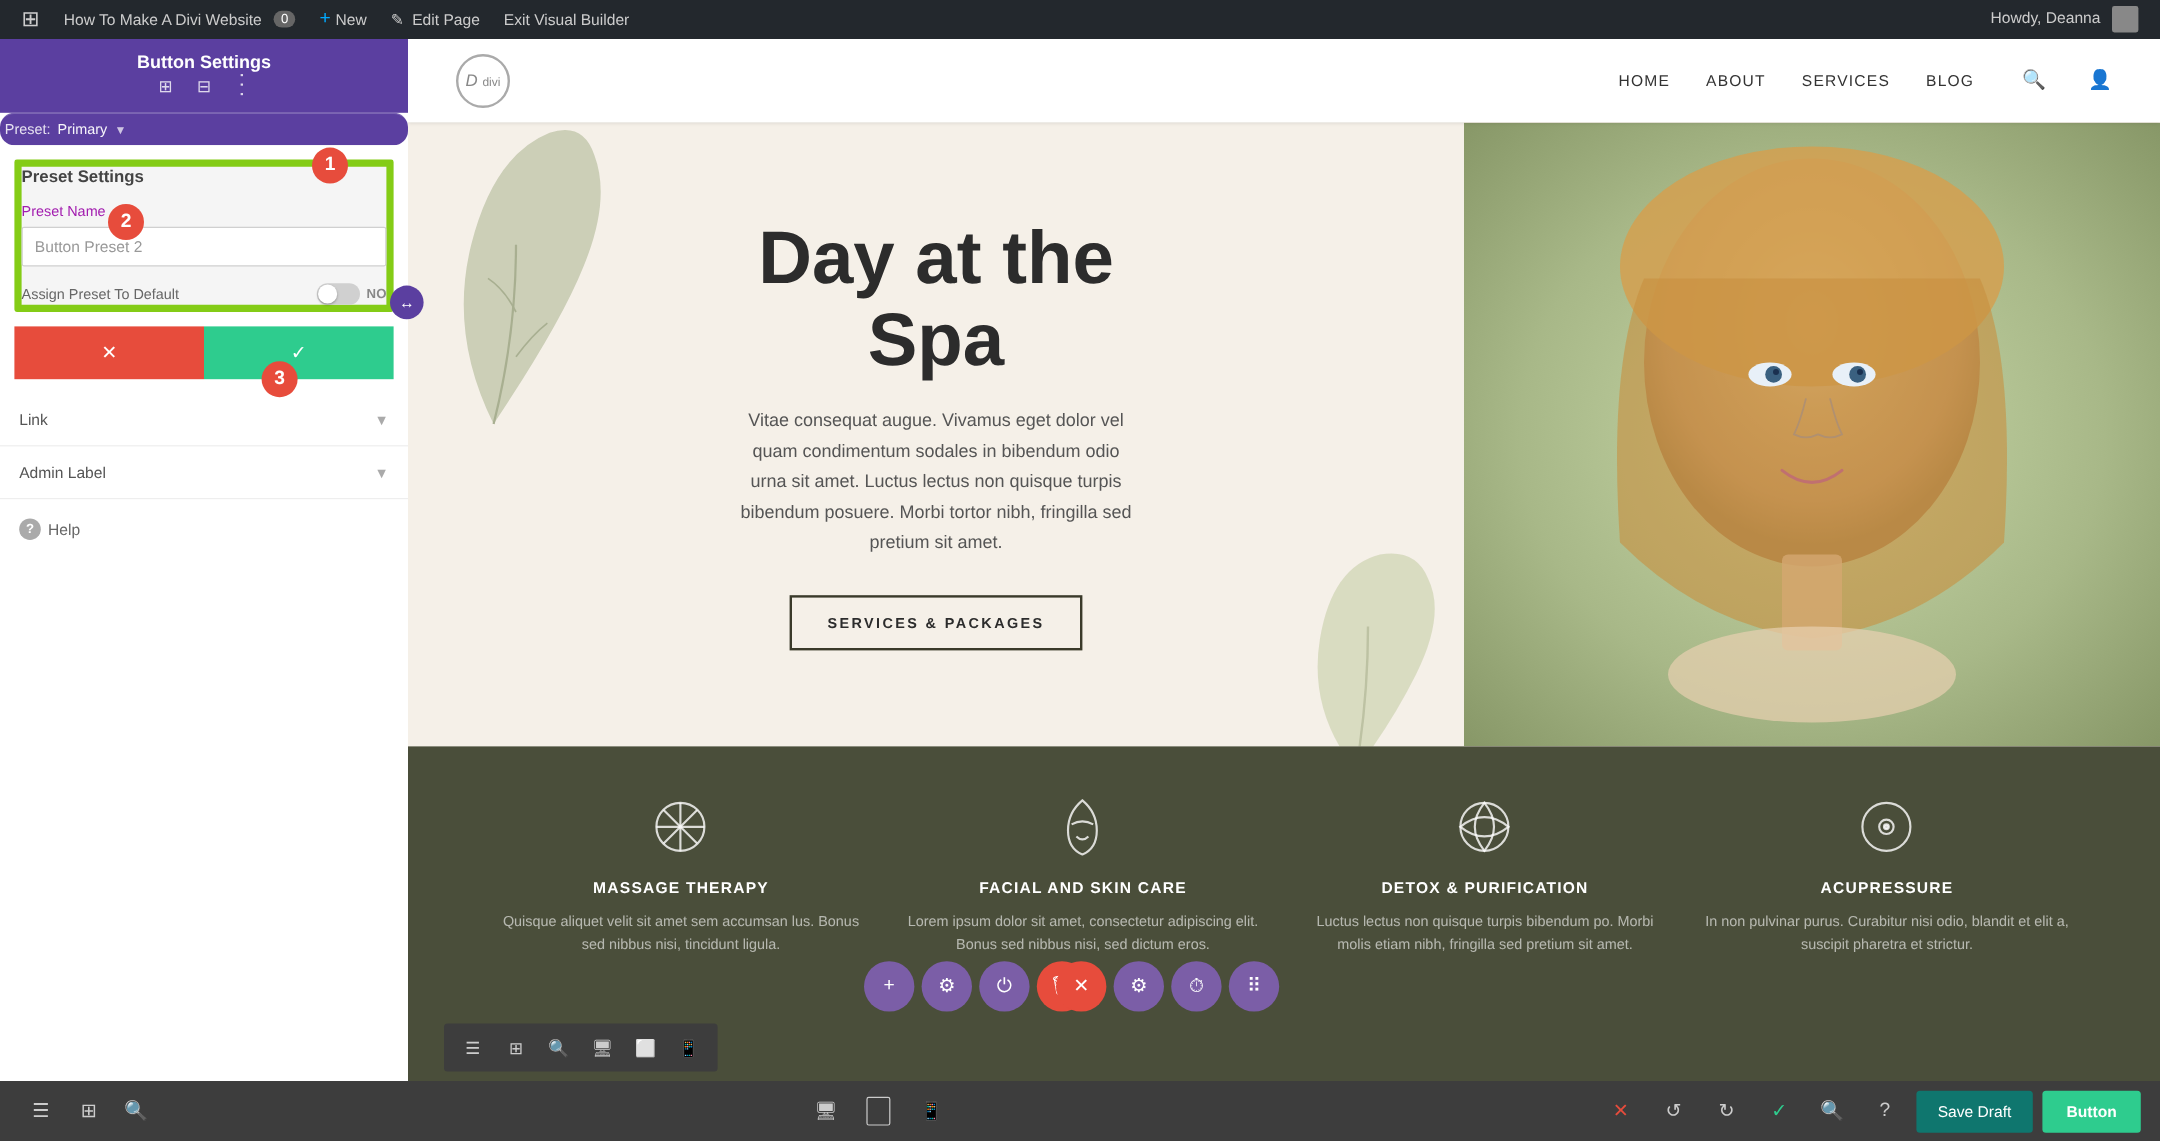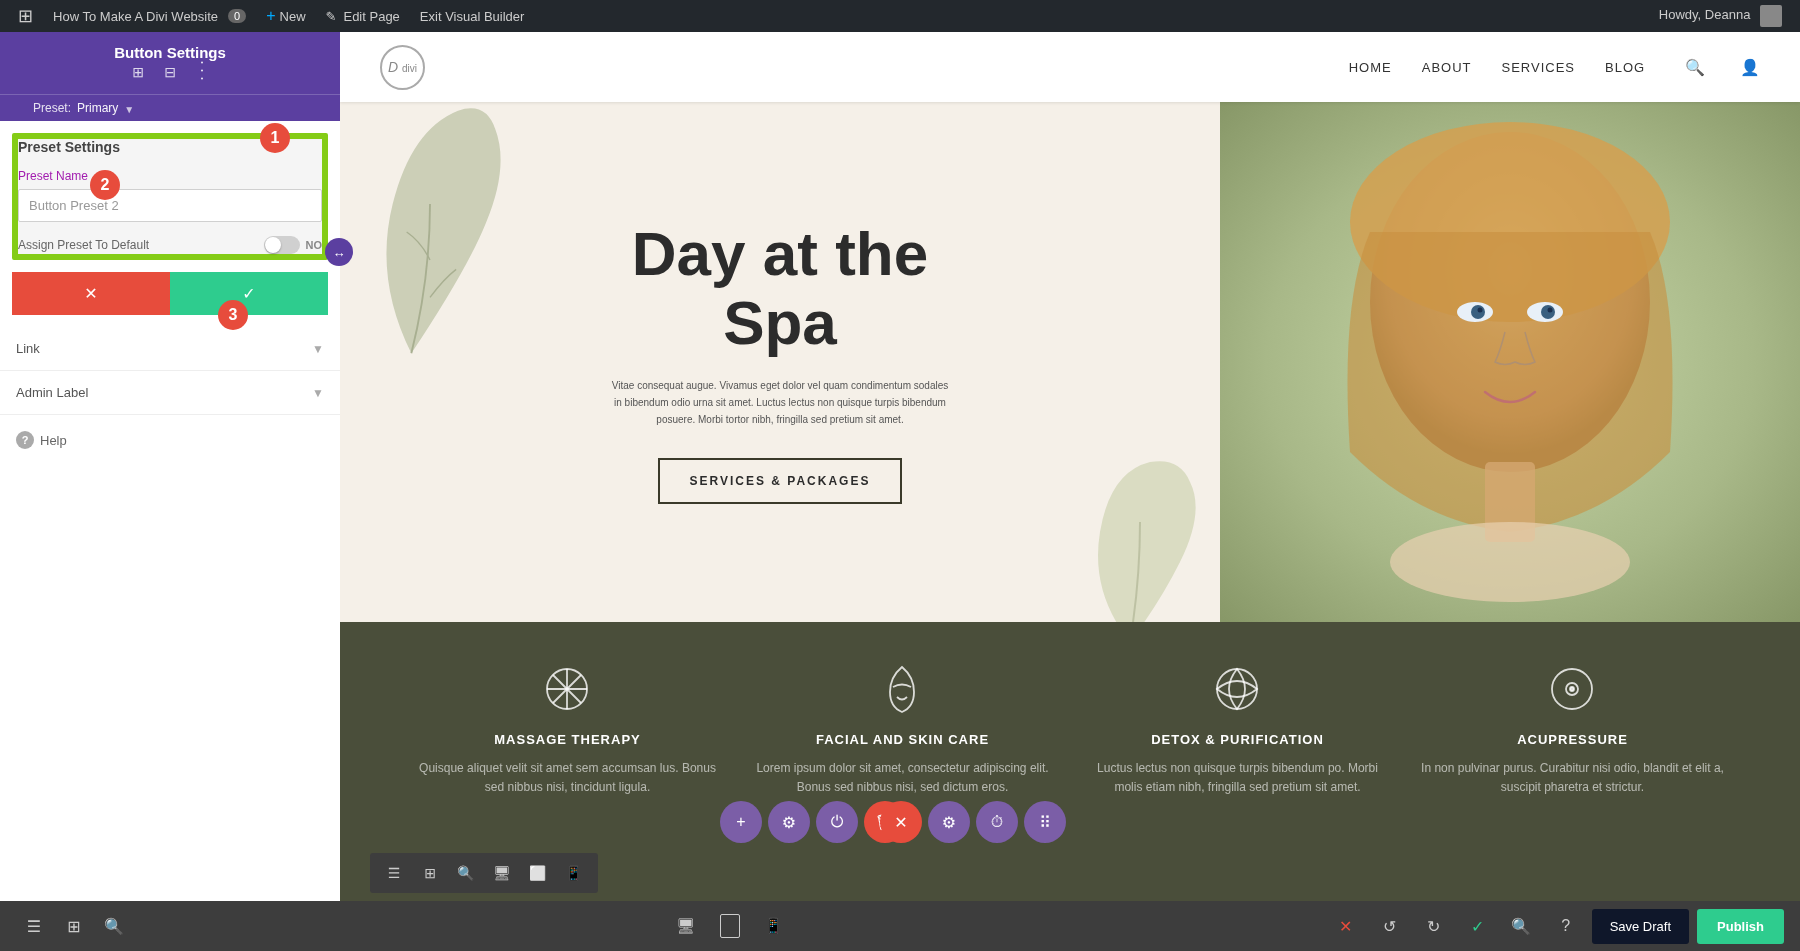--- a/index.html
+++ b/index.html
@@ -37,21 +37,21 @@
     
     .hero-section {
       position: absolute; top: 70px; left: 340px; right: 0; height: 520px;
       background: #f5f0e8; display: flex; overflow: hidden;
     }
     .hero-left {
       flex: 1; display: flex; flex-direction: column; align-items: center; justify-content: center;
       padding: 40px 60px; position: relative;
     }
     .hero-title { font-size: 62px; font-weight: 700; color: #2c2c2c; text-align: center; line-height: 1.1; margin-bottom: 20px; }
-    .hero-desc { font-size: 10px; color: #555; text-align: center; line-height: 1.7; max-width: 340px; margin-bottom: 30px; }
+    .hero-desc { font-size: 15px; color: #555; text-align: center; line-height: 1.7; max-width: 340px; margin-bottom: 30px; }
     .hero-btn {
       border: 2px solid #3a3a2a; color: #2c2c2c; background: transparent;
       padding: 14px 30px; font-size: 12px; letter-spacing: 2px; text-transform: uppercase;
       font-weight: 600; cursor: pointer;
     }
     .hero-right { width: 580px; background: #c8b89a; overflow: hidden; }
 
     
     .services-section {
       position: absolute; top: 590px; left: 340px; right: 0; bottom: 0;
@@ -169,31 +169,31 @@
     .float-btn-red {
       width: 42px; height: 42px; border-radius: 50%; background: #e74c3c;
       display: flex; align-items: center; justify-content: center; color: white; font-size: 16px; cursor: pointer;
     }
     .float-btn-group {
       position: absolute; display: flex; align-items: center; gap: 6px;
     }
 
     
     .save-draft-btn {
-      background: #0f172a; color: white; border: none; padding: 10px 18px; font-size: 13px; cursor: pointer; border-radius: 3px;
+      background: #0f766e; color: white; border: none; padding: 10px 18px; font-size: 13px; cursor: pointer; border-radius: 3px;
     }
     .publish-btn {
       background: #2ecc8e; color: white; border: none; padding: 10px 20px; font-size: 13px; font-weight: 600; cursor: pointer; border-radius: 3px;
     }
 
     
     .three-dots { color: rgba(255,255,255,0.8); font-size: 18px; cursor: pointer; letter-spacing: 2px; transform: rotate(90deg); display: inline-block; }
 
     
-    .panel-preset-row { display: flex; align-items: flex-end; gap: 6px; padding: 6px 33px; background: #5b3fa0; border-top: 1px solid rgba(255,255,255,0.2); }
+    .panel-preset-row { display: flex; align-items: flex-end; gap: 6px; padding: 6px 4px; background: #5b3fa0; border-top: 1px solid rgba(255,255,255,0.2); border-radius: 12px; }
     .preset-tag { color: rgba(255,255,255,0.85); font-size: 12px; }
     .preset-tag-name { color: rgba(255,255,255,0.95); font-size: 12px; }
     .preset-tag-arrow { color: rgba(255,255,255,0.7); font-size: 10px; }
 
     .panel-body { flex: 1; overflow-y: auto; }
 
     
     .col-drag-handle {
       position: absolute; right: -15px; top: 45%; transform: translateY(-50%);
       width: 28px; height: 28px; background: #5b3fa0; border-radius: 50%;
@@ -534,15 +534,15 @@
     <div class="toolbar-btn" style="color:#2ecc8e;">
       <span>✓</span>
     </div>
     <div class="toolbar-btn">
       <span>🔍</span>
     </div>
     <div class="toolbar-btn">
       <span>?</span>
     </div>
     <button class="save-draft-btn">Save Draft</button>
-    <button class="publish-btn">Publish</button>
+    <button class="publish-btn">Button</button>
   </div>
 </div>
 
 </body></html>

